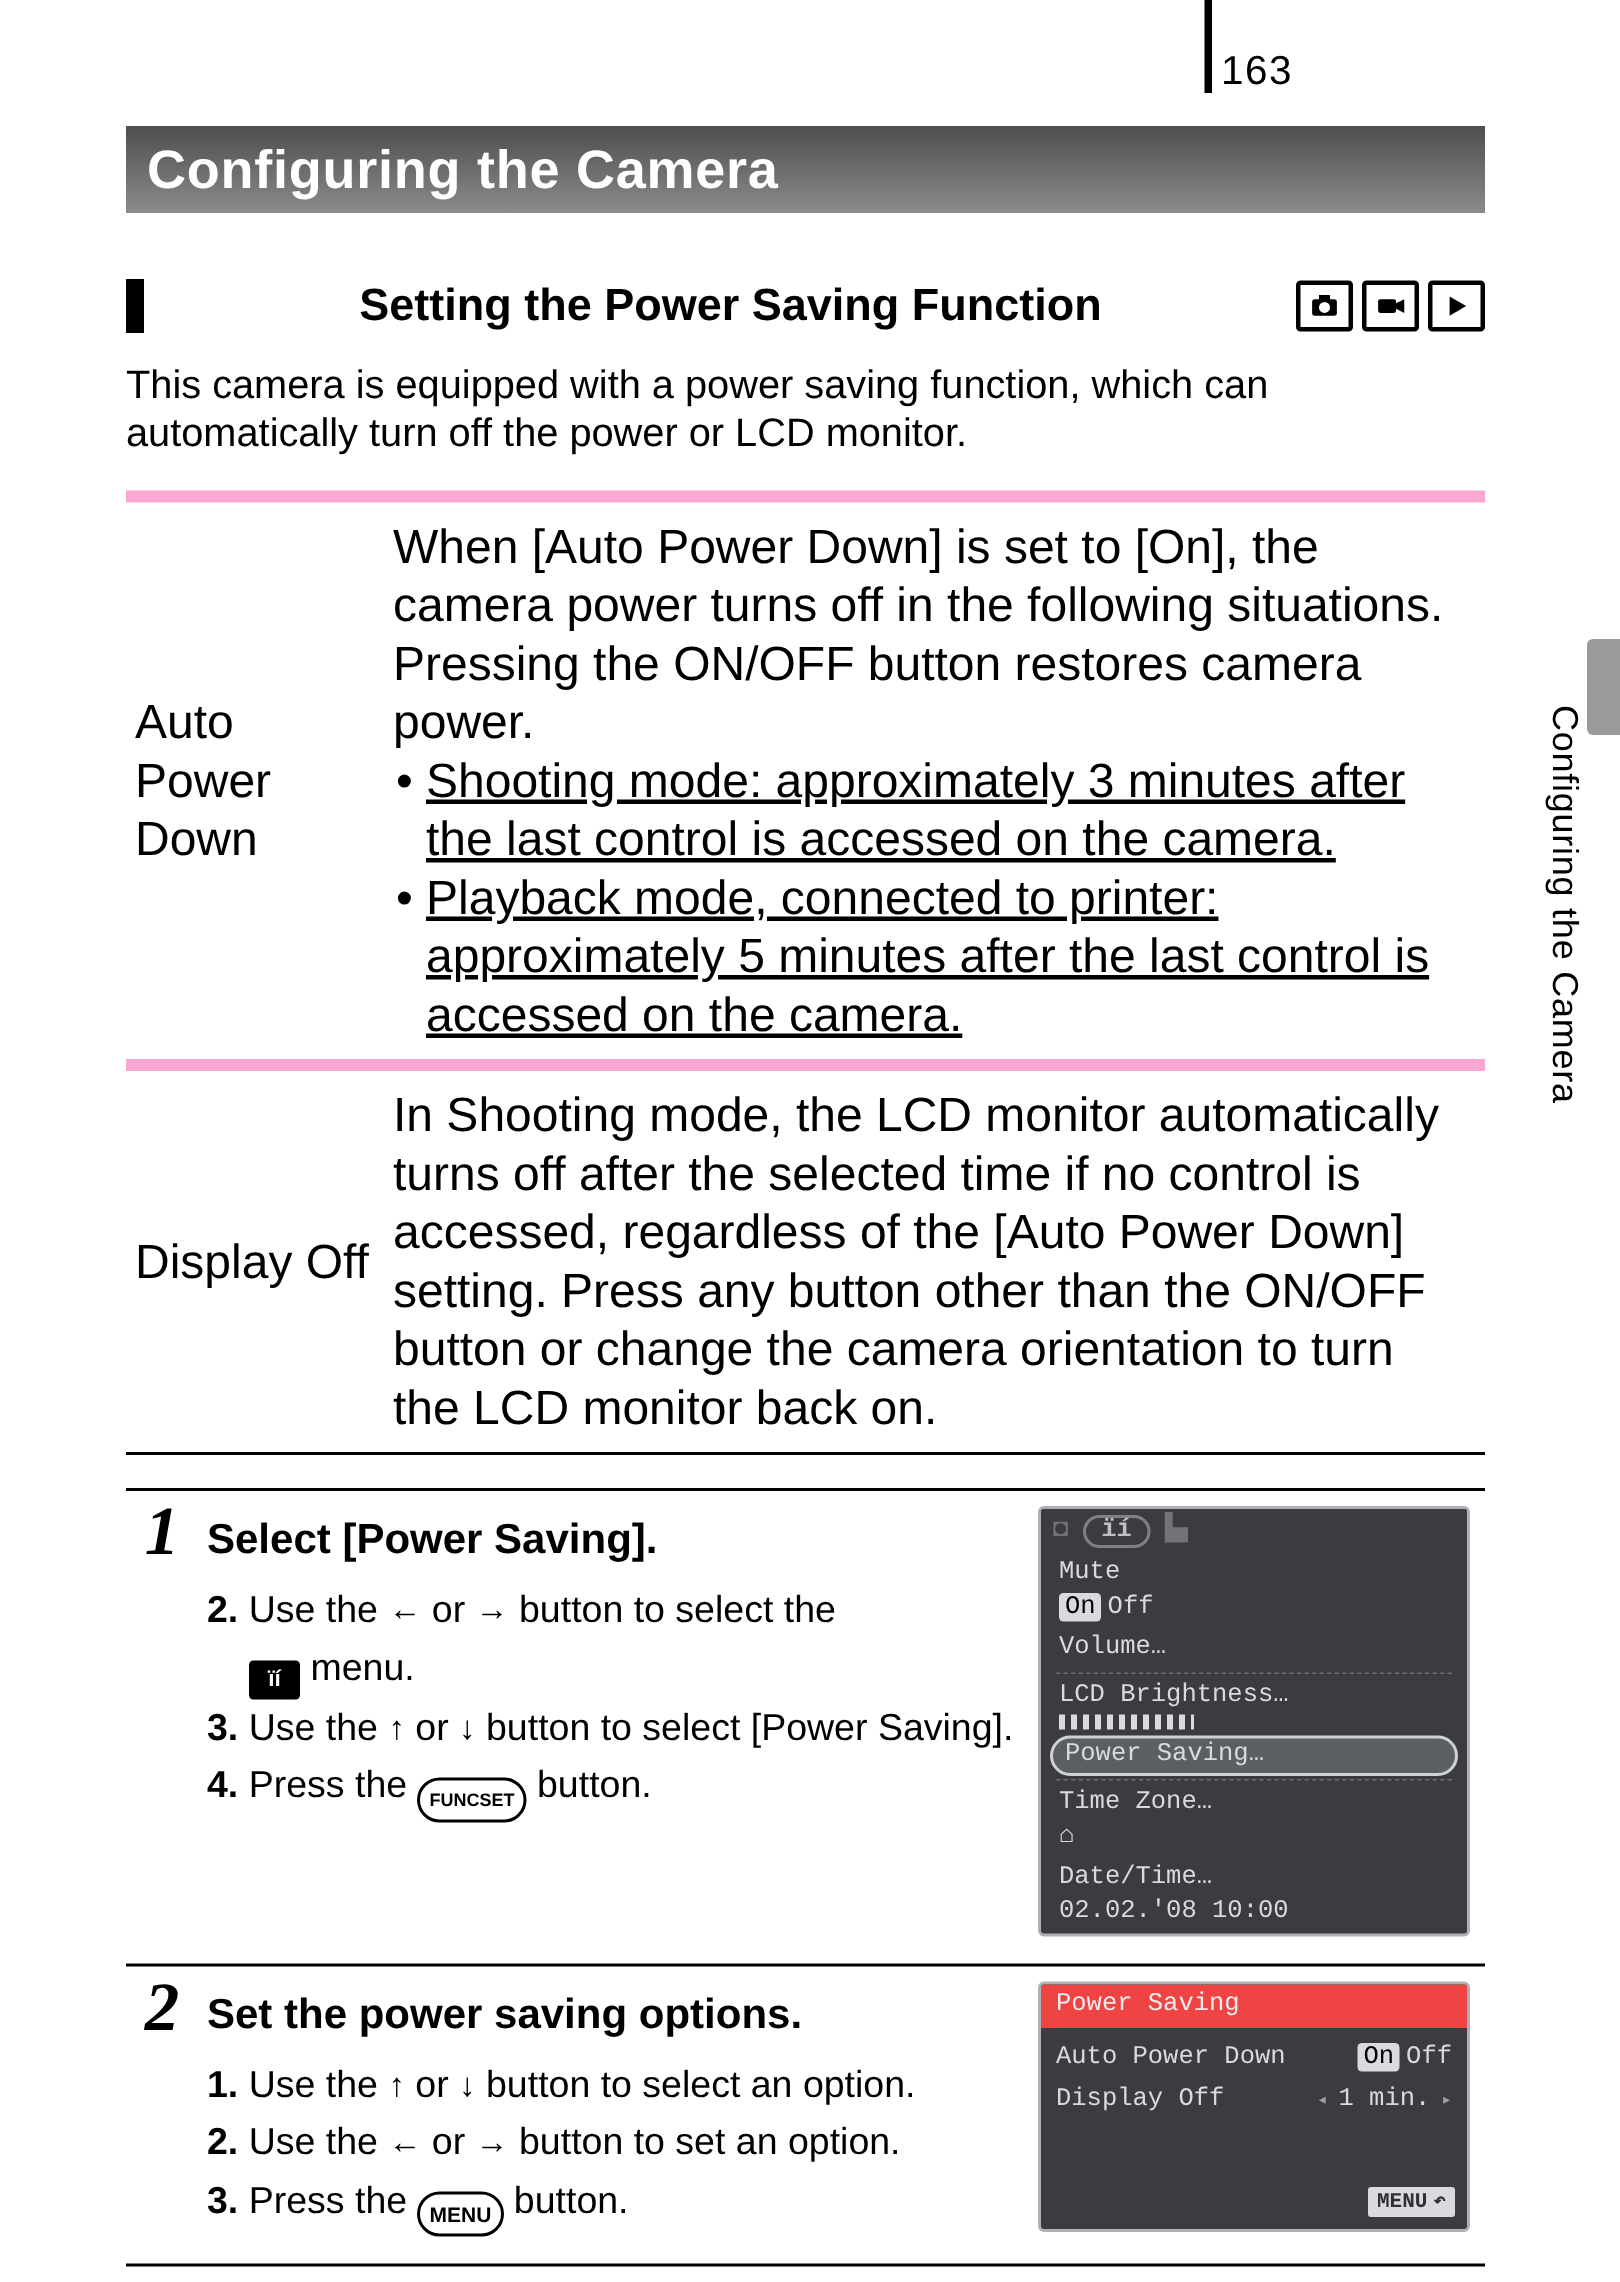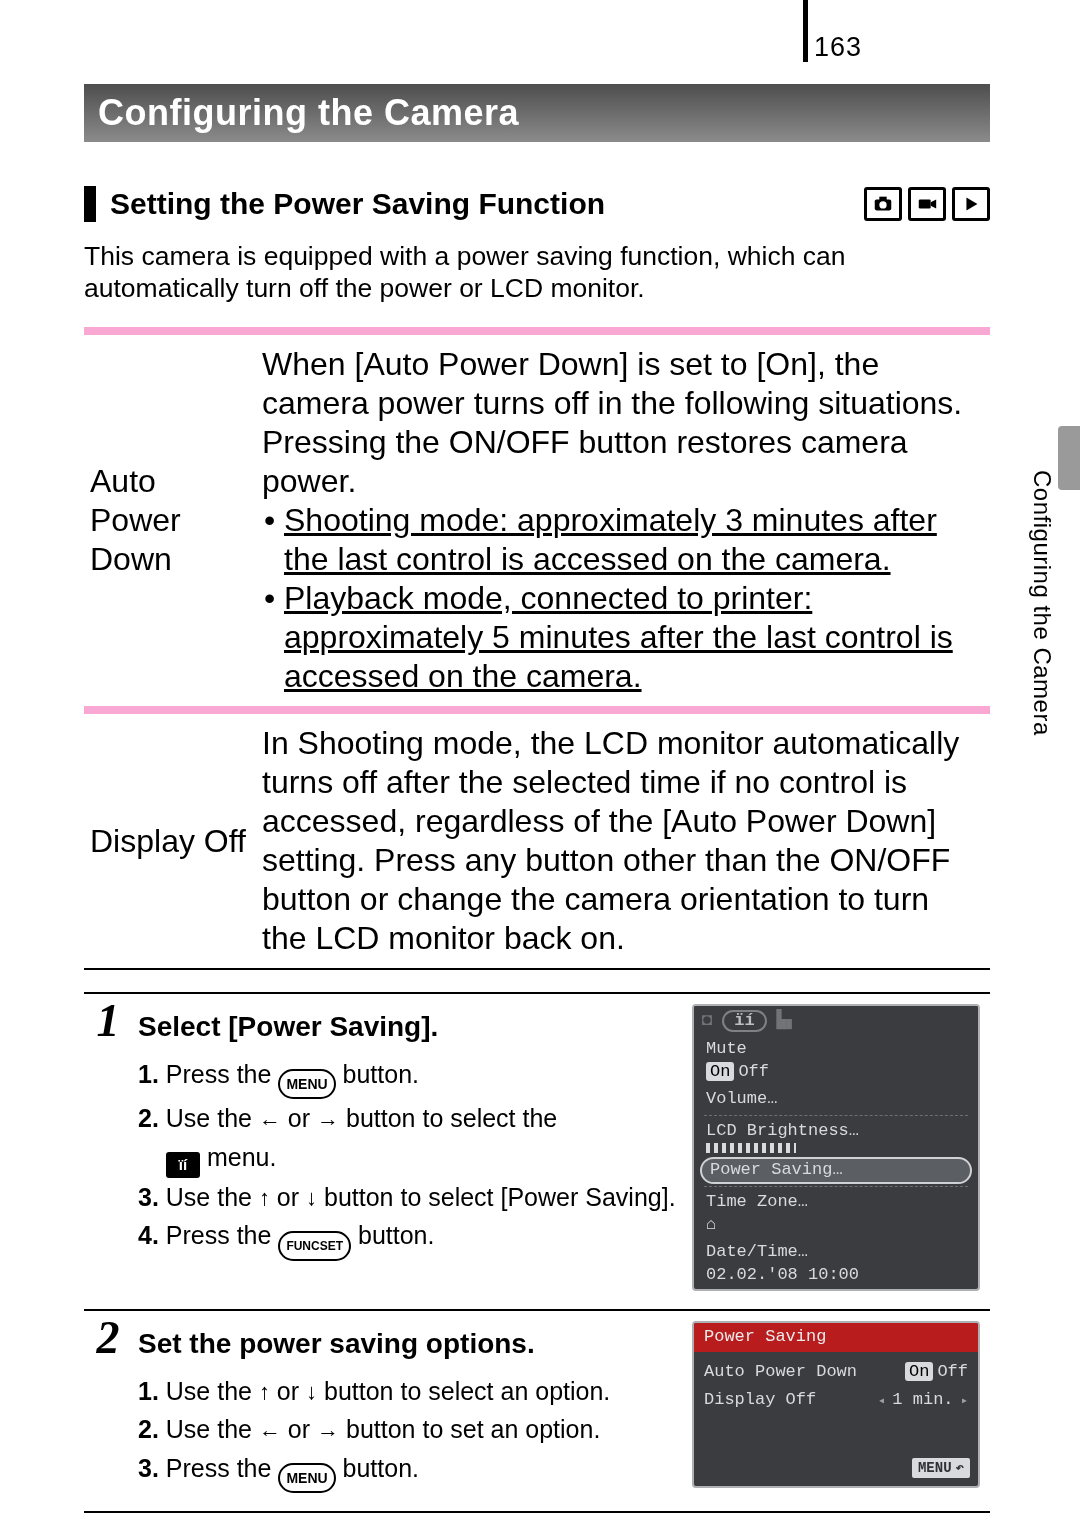--- a/index.html
+++ b/index.html
@@ -4,55 +4,55 @@
 <style>
   * { box-sizing: border-box; margin: 0; padding: 0; }
   html, body { width: 1080px; background: #fff; font-family: Arial, Helvetica, sans-serif; color: #000; }
   .page { position: relative; width: 1080px; height: 1521px; padding: 28px 90px 40px 84px; }
   .page-number-rule { position: absolute; top: 0; left: 803px; width: 5px; height: 62px; background: #000; }
   .page-number { position: absolute; top: 32px; left: 814px; font-size: 27px; letter-spacing: 1px; }
   .title-bar { margin-top: 56px; height: 58px; background: linear-gradient(#4e4e4e, #8b8b8b); display: flex; align-items: center; padding-left: 14px; }
   .title-bar h1 { color: #fff; font-size: 36px; font-weight: 900; letter-spacing: .5px; }
   .section-row { margin-top: 44px; display: flex; align-items: center; }
   .section-mark { width: 12px; height: 36px; background: #000; margin-right: 14px; }
-  .section-title { font-size: 30px; font-weight: 900; flex: 1; }
+  .section-title { font-size: 30px; font-weight: 900; flex: 1; text-align: center; }
   .mode-icons { display: flex; gap: 6px; }
   .mode-box { width: 38px; height: 34px; border: 3px solid #000; border-radius: 3px; display: flex; align-items: center; justify-content: center; font-size: 18px; font-weight: bold; }
   .intro { margin-top: 18px; font-size: 26.5px; line-height: 1.22; }
   table.feature { width: 100%; margin-top: 22px; border-collapse: collapse; }
   table.feature td { border-top: 8px solid #f9a8d4; border-bottom: 2px solid #000; padding: 10px 8px 10px 6px; font-size: 32px; line-height: 1.22; vertical-align: middle; }
   table.feature td.k { width: 172px; }
   .bullet-list { list-style: none; padding-left: 0; }
   .bullet-list li { position: relative; padding-left: 22px; text-decoration: underline; }
   .bullet-list li::before { content: "•"; position: absolute; left: 2px; top: 0; }
   .steps { margin-top: 22px; border-top: 2px solid #000; }
   .step-row { display: flex; border-bottom: 2px solid #000; }
   .step-num { width: 48px; display: flex; align-items: flex-start; justify-content: center; padding-top: 4px; }
   .step-num span { font-style: italic; font-weight: 900; font-size: 46px; font-family: Georgia, 'Times New Roman', serif; line-height: 1; }
-  .step-body { flex: 1; padding: 2px 6px 18px 6px; margin-top: 15px; }
+  .step-body { flex: 1; padding: 16px 6px 18px 6px; }
   .step-head { font-size: 28px; font-weight: 900; margin-bottom: 12px; }
   .step-head .badge { display: inline-flex; vertical-align: -4px; }
   .sub { font-size: 25px; line-height: 1.55; }
   .sub .num { font-weight: 700; }
   .sub .indent { padding-left: 28px; display: block; }
   .arrow { display: inline-block; font-weight: 900; font-size: 22px; line-height: 1; vertical-align: 1px; }
   .pill { display: inline-flex; align-items: center; justify-content: center; border: 2.6px solid #000; border-radius: 999px; height: 30px; min-width: 56px; padding: 0 6px; font-size: 14px; font-weight: 700; vertical-align: -6px; line-height: 1; }
   .pill.stack { flex-direction: row; font-size: 12px; }
   .tools-chip { display: inline-flex; align-items: center; justify-content: center; width: 34px; height: 26px; background: #000; color: #fff; border-radius: 3px; font-size: 15px; font-weight: 900; vertical-align: -4px; }
   .step-screens { width: 302px; padding: 10px 0 18px 4px; }
   .lcd { width: 288px; border: 2px solid #aeb0b3; background: #3a3c3f; color: #d8dadd; font-family: "Courier New", monospace; font-size: 17px; line-height: 1.35; border-radius: 4px; overflow: hidden; }
   .lcd .tabs { display: flex; align-items: center; height: 30px; padding: 0 8px; gap: 10px; background: #3a3c3f; }
   .lcd .tabs .cap { border: 2px solid #7f8185; border-radius: 12px; padding: 0 10px; height: 22px; display: flex; align-items: center; font-weight: 900; color: #bdbfc2; }
   .lcd .tabs .dim { color: #717377; font-weight: 900; }
   .lcd-row { display: flex; justify-content: space-between; padding: 2px 12px; flex-direction: column; }
   .lcd-row.sel { background: #5b5e62; border: 2px solid #cfd1d4; border-radius: 14px; margin: 2px 6px; padding: 0 8px; }
   .onoff .on { background: #d8dadd; color: #000000; padding: 0 4px; border-radius: 3px; margin-right: 4px; }
   .lcd .bar { display: inline-block; width: 90px; height: 10px; background: repeating-linear-gradient(90deg,#d8dadd 0 4px,#3a3c3f 4px 8px); vertical-align: middle; }
   .lcd .sep { border-top: 1px dashed #6d6f73; margin: 2px 10px; }
-  .lcd-title { background: #b91c1c; padding: 3px 10px; color: #e9ebed; }
+  .lcd-title { background: #ef4444; padding: 3px 10px; color: #e9ebed; }
   .lcd-body { padding: 6px 10px 6px 10px; min-height: 100px; }
   .lcd-body .row { display: flex; justify-content: space-between; padding: 3px 0; }
   .lcd-body .row .tri { color: #9ea0a3; font-size: 12px; }
   .lcd-foot { display: flex; justify-content: flex-end; padding: 6px 8px 8px 8px; }
   .menu-chip { background: #d8dadd; color: #2f3134; font-weight: 700; padding: 1px 6px; border-radius: 2px; font-size: 14px; display: inline-flex; align-items: center; gap: 4px; }
   .side-tab { position: absolute; right: 0; top: 426px; width: 48px; height: 318px; }
   .side-tab .fill { position: absolute; right: 0; top: 0; width: 22px; height: 64px; background: #9a9a9a; border-radius: 4px 0 0 4px; }
   .side-tab .vtext { position: absolute; right: 24px; top: 44px; writing-mode: vertical-rl; font-size: 24px; letter-spacing: .5px; }
   svg.icn { width: 22px; height: 22px; vertical-align: -3px; }
 </style>
@@ -116,26 +116,20 @@
   <div class="steps">
 
     <div class="step-row">
       <div class="step-num">
           <span>1</span>
         </div>
       <div class="step-body">
         <div class="step-head">Select [Power Saving].</div>
         <div class="sub">
           <div>
-            <span class="num">1.</span>
-            <span>Press the </span>
-            <span class="pill">MENU</span>
-            <span> button.</span>
-          </div>
-          <div>
             <span class="num">2.</span>
             <span>Use the </span>
             <span class="arrow">←</span> or
             <span class="arrow">→</span>
             <span> button to select the </span>
             <span class="indent">
               <span class="tools-chip">ïí</span>
               <span> menu.</span>
             </span>
           </div>

